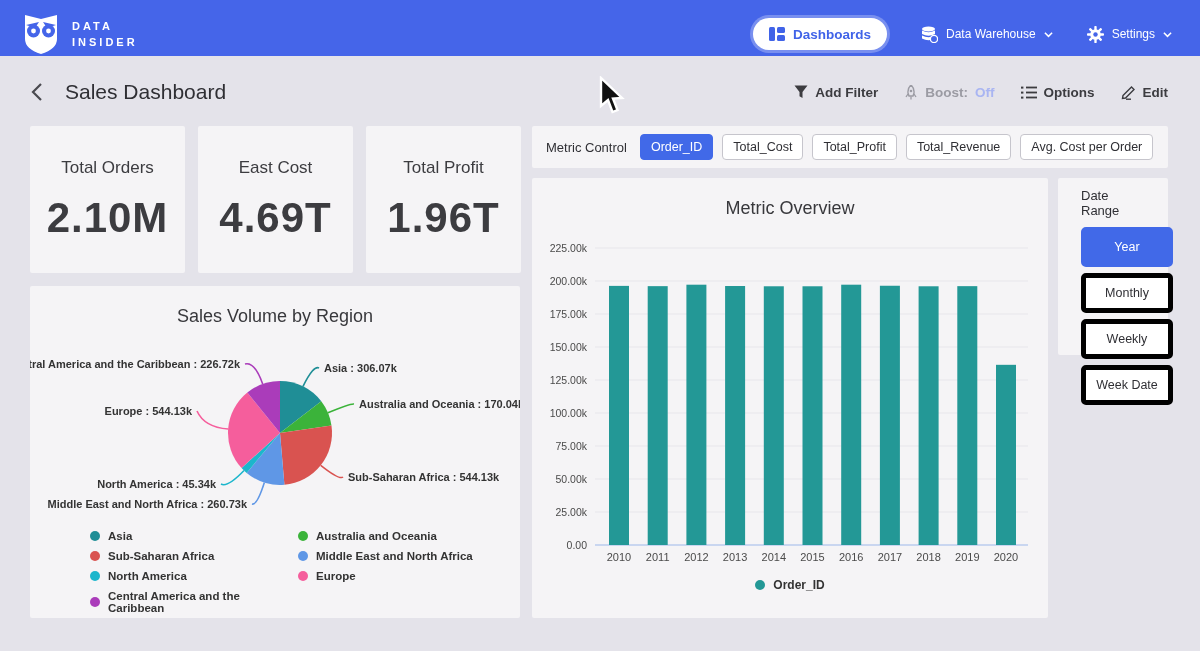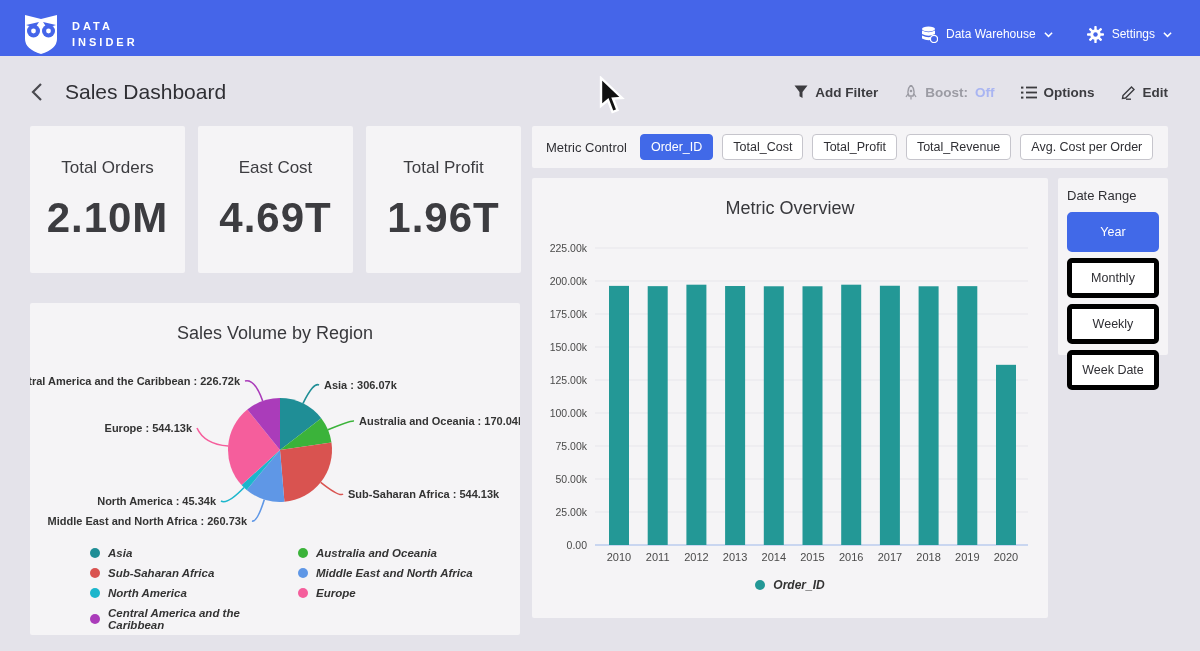--- a/index.html
+++ b/index.html
@@ -34,35 +34,35 @@
          align-items:center; justify-content:center; gap:16px; }
   .kpi-label { font-size:17px; color:#3c3c40; font-weight:500; }
   .kpi-value { font-size:42px; color:#3c3c40; font-weight:700; letter-spacing:1px; }
 
   .metric-card { left:532px; top:126px; width:636px; height:42px; display:flex; align-items:center; gap:9px; padding-left:14px; }
   .metric-label { font-size:13px; color:#2f2f34; margin-right:4px; }
   .mbtn { font-size:12.5px; color:#2f2f34; background:#fff; border:1px solid #c6c5cc; border-radius:4px;
           padding:5px 10px; cursor:pointer; }
   .mbtn.sel { background:#4169e8; border-color:#4169e8; color:#fff; }
 
-  .pie-card  { left:30px; top:286px; width:490px; height:332px;margin-top:17px; }
+  .pie-card  { left:30px; top:286px; width:490px; height:332px; }
   .bar-card  { left:532px; top:178px; width:516px; height:440px; }
   .chart-title { position:absolute; top:20px; left:0; right:0; text-align:center; font-size:18px; color:#38383c; }
   #pie-svg { position:absolute; left:0; top:50px; }
   #bar-svg { position:absolute; left:0; top:0; }
 
   .legend { position:absolute; left:60px; top:244px; display:flex; gap:18px; }
   .legend-col { display:flex; flex-direction:column; gap:8px; width:190px; }
-  .legend-item { display:flex; align-items:center; gap:8px; font-size:11.5px; font-weight:700; color:#333;font-style:italic; }
+  .legend-item { display:flex; align-items:center; gap:8px; font-size:11.5px; font-weight:700; color:#333; }
   .dot { width:10px; height:10px; border-radius:50%; flex:none; }
 
   .bar-legend { position:absolute; left:0; right:0; top:400px; display:flex; justify-content:center; }
   .bar-legend .legend-item { font-size:12px; }
 
-  .date-card { left:1058px; top:178px; width:110px; height:177px; padding:10px 9px; }
+  .date-card { left:1058px; top:178px; width:110px; height:177px; padding:10px 23px; }
   .date-label { font-size:13px; font-weight:500; color:#2f2f34; margin-bottom:9px; }
   .dbtn { display:block; width:92px; height:40px; margin-bottom:6px; font-size:12.5px; color:#2f2f34;
           background:#fff; border:5px solid #000000; border-radius:5px; cursor:pointer;
           font-family:"Liberation Sans", sans-serif; }
   .dbtn.sel { background:#4169e8; border-color:#4169e8; color:#fff; }
 
   .cursor { position:absolute; left:597px; top:76px; pointer-events:none; z-index:50; }
 
   svg text { font-family:"Liberation Sans", sans-serif; }
 </style>
@@ -79,20 +79,28 @@
       <circle cx="26.5" cy="18" r="2.4" fill="#ffffff"></circle>
       <path d="M4 12 L17 9 L13 15 Z" fill="#4565e9"></path>
       <path d="M34 12 L21 9 L25 15 Z" fill="#4565e9"></path>
     </svg>
     <div class="brand-text">
       <div>DATA</div>
       <div>INSIDER</div>
     </div>
   </div>
   <div class="nav-right">
+    <button class="nav-pill">
+      <svg width="16" height="14" viewBox="0 0 16 14">
+        <rect x="0" y="0" width="6" height="14" rx="1.5" fill="#4063e8"></rect>
+        <rect x="8" y="0" width="8" height="6" rx="1.5" fill="#4063e8"></rect>
+        <rect x="8" y="8" width="8" height="6" rx="1.5" fill="#4063e8"></rect>
+      </svg>
+      <span>Dashboards</span>
+    </button>
     <div class="nav-item">
       <svg width="17" height="17" viewBox="0 0 17 17">
         <ellipse cx="7.5" cy="3" rx="6.5" ry="2.6" fill="#fff"></ellipse>
         <path d="M1 4.5 Q7.5 8 14 4.5 L14 8 Q7.5 11.4 1 8 Z" fill="#fff"></path>
         <path d="M1 9.5 Q7.5 13 14 9.5 L14 12.5 Q7.5 16 1 12.5 Z" fill="#fff"></path>
         <circle cx="13" cy="13" r="3.6" fill="#4565e9" stroke="#fff" stroke-width="1.3"></circle>
       </svg>
       <span>Data Warehouse</span>
       <svg class="chev" viewBox="0 0 10 10">
         <polyline points="1,3 5,7 9,3" fill="none" stroke="#fff" stroke-width="1.7"></polyline>

